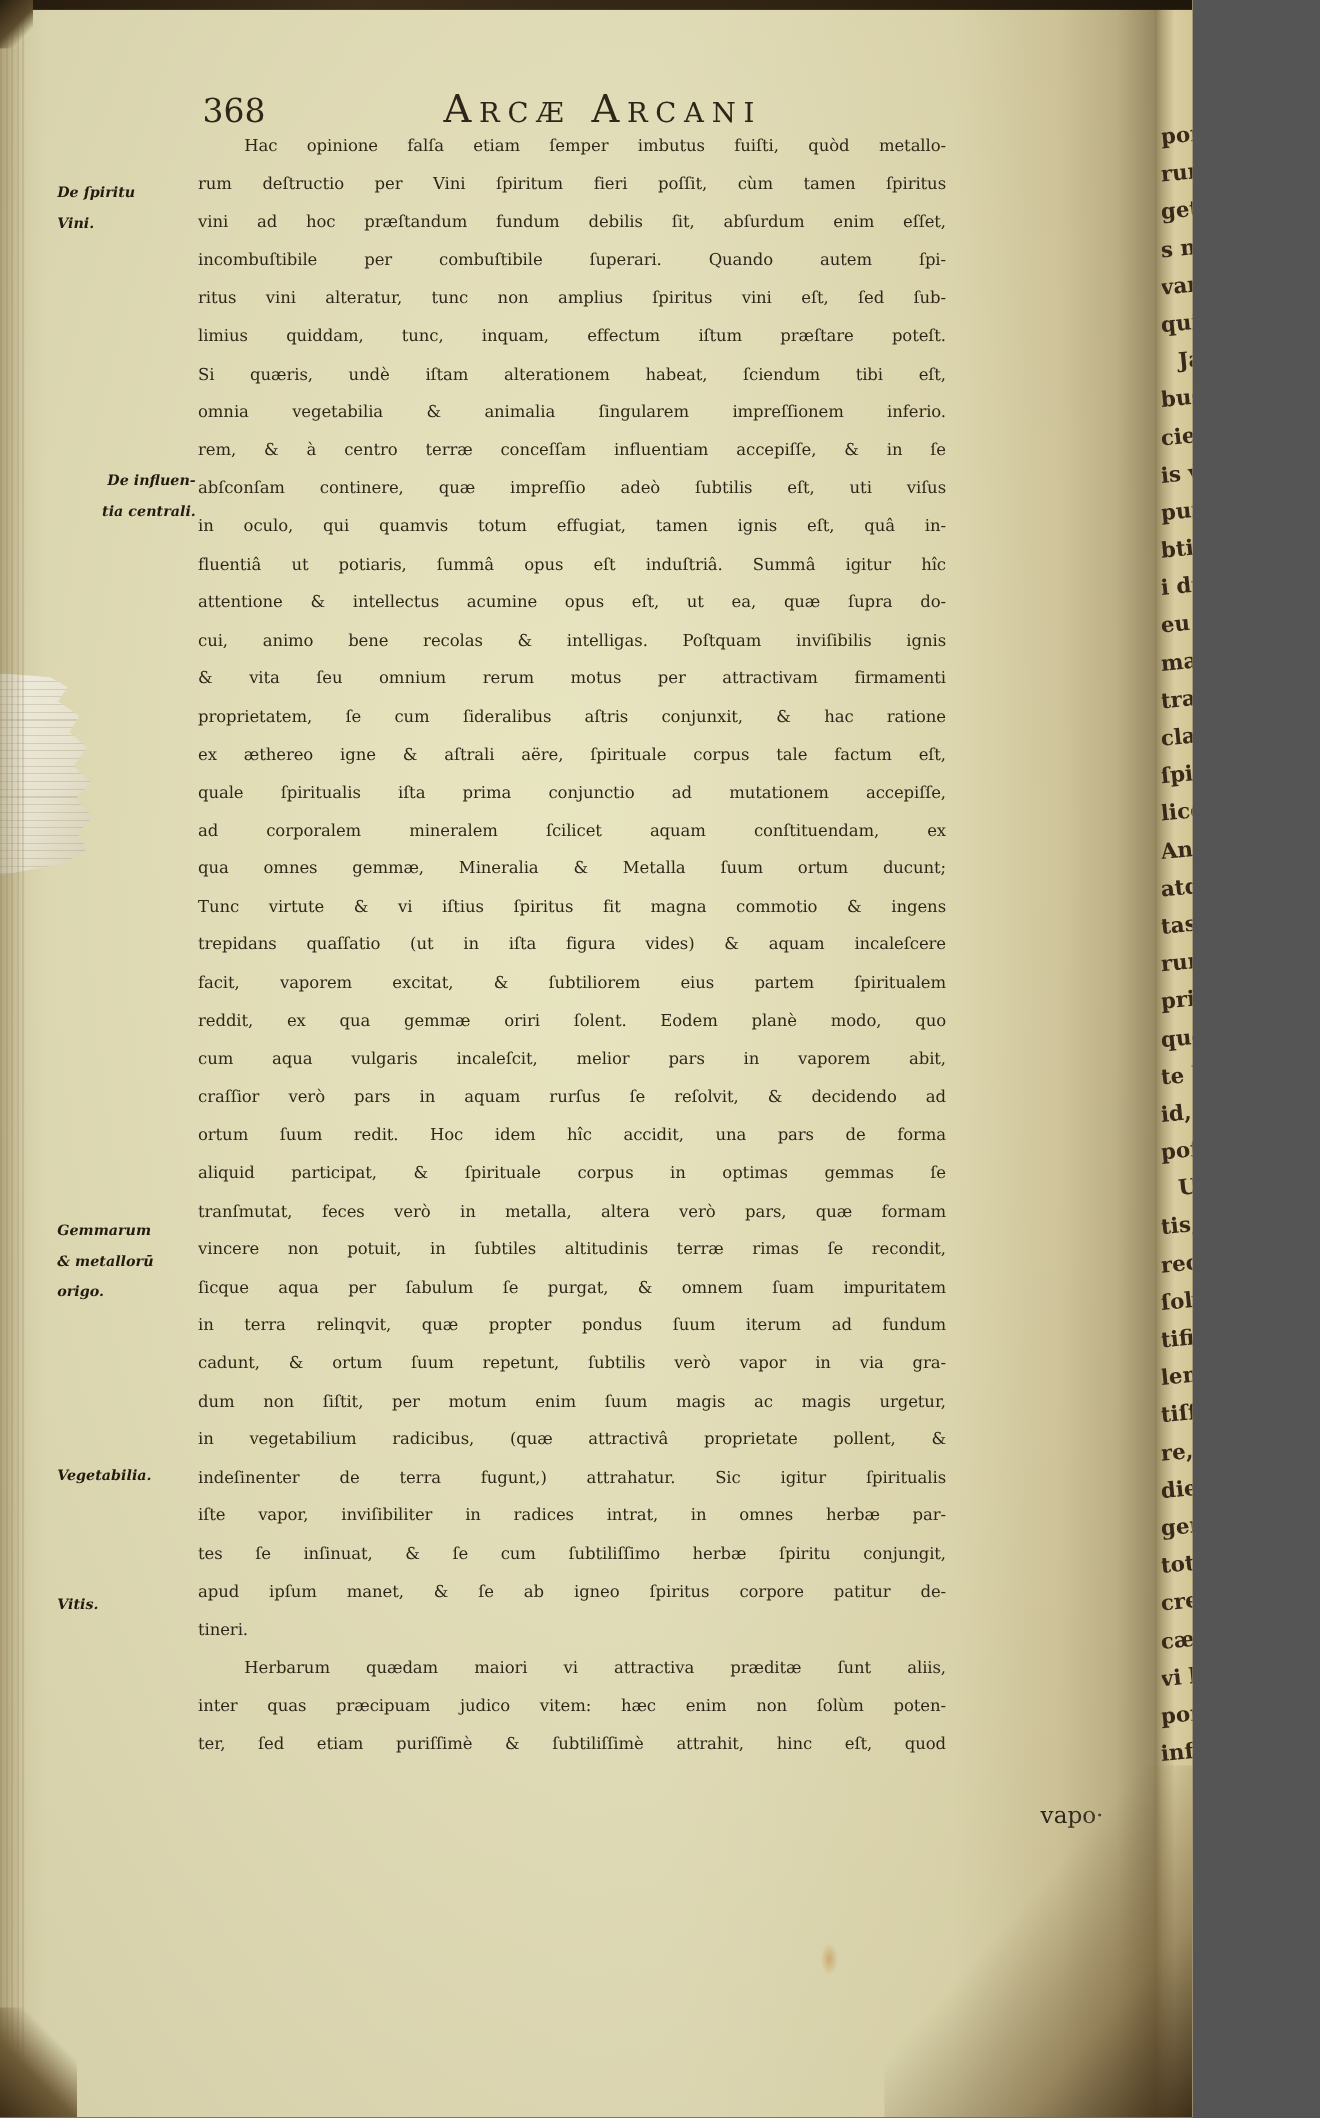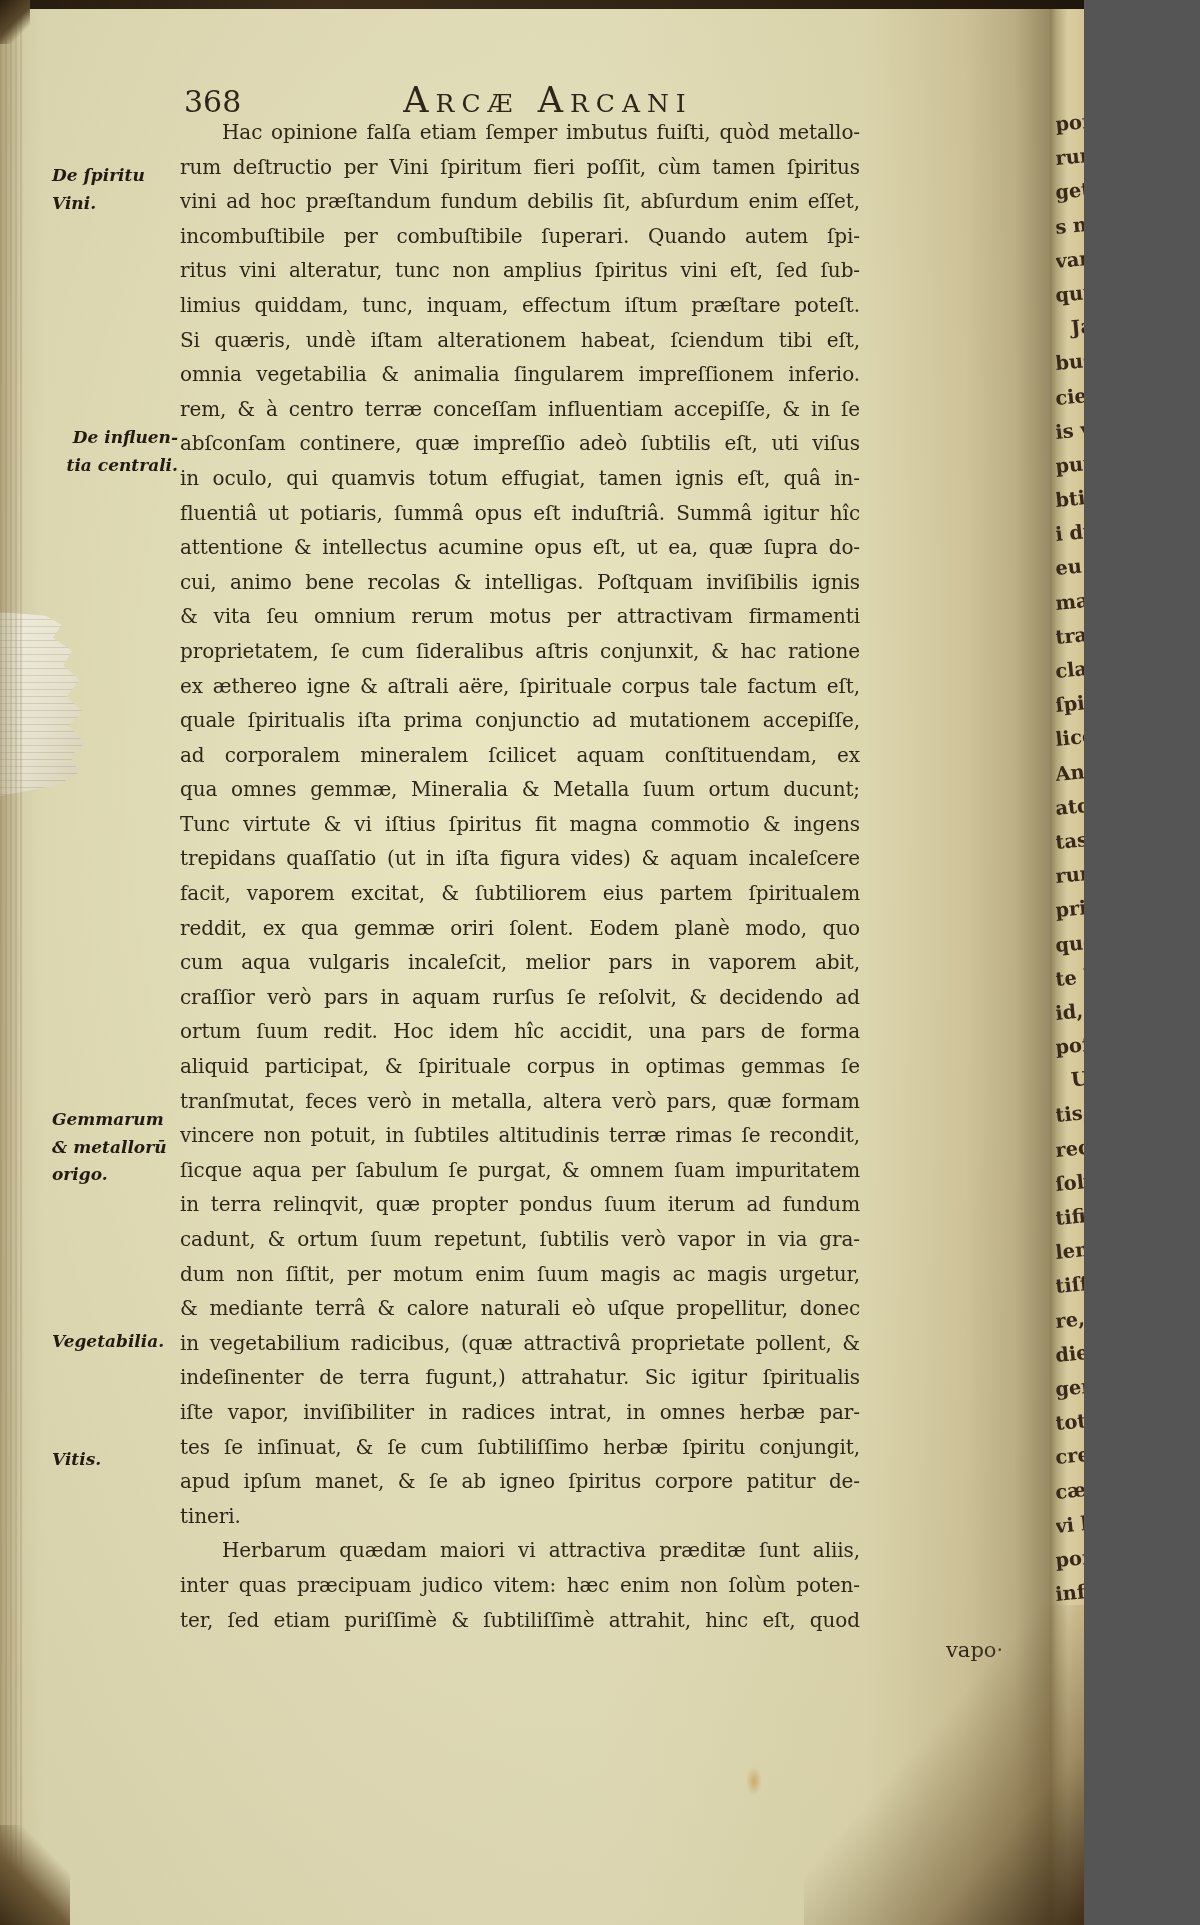--- a/index.html
+++ b/index.html
@@ -26,28 +26,28 @@
   .gutter { position:absolute; left:965px; top:0; width:85px; height:100%;
     background:linear-gradient(90deg, rgba(160,145,105,0) 0, rgba(160,145,105,.30) 50px, rgba(115,100,66,.55) 85px); }
   .next-page { position:absolute; left:1050px; top:0; width:150px; height:100%;
     background:linear-gradient(90deg, #8f8059 0px, #b5a77c 7px, #d9cda2 18px, #d3c593 34px, #dccfa3 70px, #d8ca9b 150px); }
   
   .page-number { position:absolute; left:184px; top:84px; font-size:30px; }
   .running-title { position:absolute; left:380px; top:80px; width:336px; text-align:center;
     font-variant:small-caps; letter-spacing:7px; font-size:35px; }
   
   .body-text { position:absolute; left:180px; top:115px; width:680px; }
-  .bline { height:34.6px; line-height:34.6px; font-size:20px; letter-spacing:-0.1px;
+  .bline { height:34.6px; line-height:34.6px; font-size:15px; letter-spacing:-0.1px;
     text-align:justify; text-align-last:justify; overflow:hidden; }
   .bline.noj { text-align-last:left; }
   .bline.indent { text-indent:42px; }
   .catchword { position:absolute; left:946px; top:1638px; font-size:21px; }
   
   .margin-note { position:absolute; left:52px; width:126px; font-style:italic; font-weight:bold;
-    font-size:17px; line-height:27.5px; color:#241b10; }
+    font-size:13px; line-height:27.5px; color:#241b10; }
   .mn1 { top:162px; } .mn2 { top:424px;text-align:right; } .mn3 { top:1106px; } .mn4 { top:1328px; } .mn5 { top:1446px; }
   
   .next-header { position:absolute; left:1146px; top:40px; font-size:48px; font-weight:bold;
     transform:rotate(-5deg); color:#33261a; }
   .next-lines { position:absolute; left:1056px; top:108px; width:144px; height:1530px; overflow:hidden; }
   .nline { white-space:nowrap; height:34.2px; line-height:34.2px; font-size:19.5px; font-weight:bold;
     transform:rotate(-5.5deg); transform-origin:0 70%; color:#38291a; }
   .nline.indent { padding-left:16px; }
   
   .bookmark-tab { position:absolute; left:0; top:612px; width:88px; height:184px;
@@ -119,21 +119,20 @@
       <div class="bline">cum aqua vulgaris incaleſcit, melior pars in vaporem abit,</div>
       <div class="bline">craſſior verò pars in aquam rurſus ſe reſolvit, &amp; decidendo ad</div>
       <div class="bline">ortum ſuum redit. Hoc idem hîc accidit, una pars de forma</div>
       <div class="bline">aliquid participat, &amp; ſpirituale corpus in optimas gemmas ſe</div>
       <div class="bline">tranſmutat, feces verò in metalla, altera verò pars, quæ formam</div>
       <div class="bline">vincere non potuit, in ſubtiles altitudinis terræ rimas ſe recondit,</div>
       <div class="bline">ſicque aqua per ſabulum ſe purgat, &amp; omnem ſuam impuritatem</div>
       <div class="bline">in terra relinqvit, quæ propter pondus ſuum iterum ad fundum</div>
       <div class="bline">cadunt, &amp; ortum ſuum repetunt, ſubtilis verò vapor in via gra-</div>
       <div class="bline">dum non ſiſtit, per motum enim ſuum magis ac magis urgetur,</div>
-      <div class="bline">&amp; mediante terrâ &amp; calore naturali eò uſque propellitur, donec</div>
       <div class="bline">in vegetabilium radicibus, (quæ attractivâ proprietate pollent, &amp;</div>
       <div class="bline">indeſinenter de terra fugunt,) attrahatur. Sic igitur ſpiritualis</div>
       <div class="bline">iſte vapor, inviſibiliter in radices intrat, in omnes herbæ par-</div>
       <div class="bline">tes ſe inſinuat, &amp; ſe cum ſubtiliſſimo herbæ ſpiritu conjungit,</div>
       <div class="bline">apud ipſum manet, &amp; ſe ab igneo ſpiritus corpore patitur de-</div>
       <div class="bline noj">tineri.</div>
       <div class="bline indent">Herbarum quædam maiori vi attractiva præditæ ſunt aliis,</div>
       <div class="bline">inter quas præcipuam judico vitem: hæc enim non ſolùm poten-</div>
       <div class="bline">ter, ſed etiam puriſſimè &amp; ſubtiliſſimè attrahit, hinc eſt, quod</div>
     </div>

